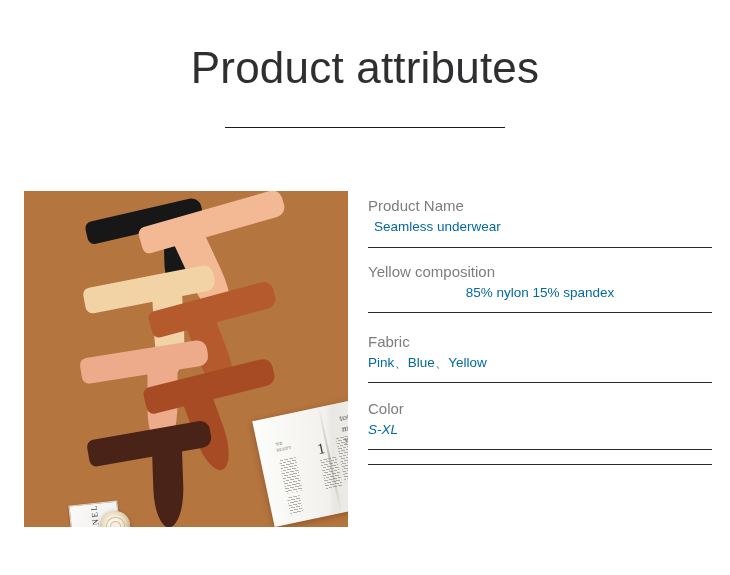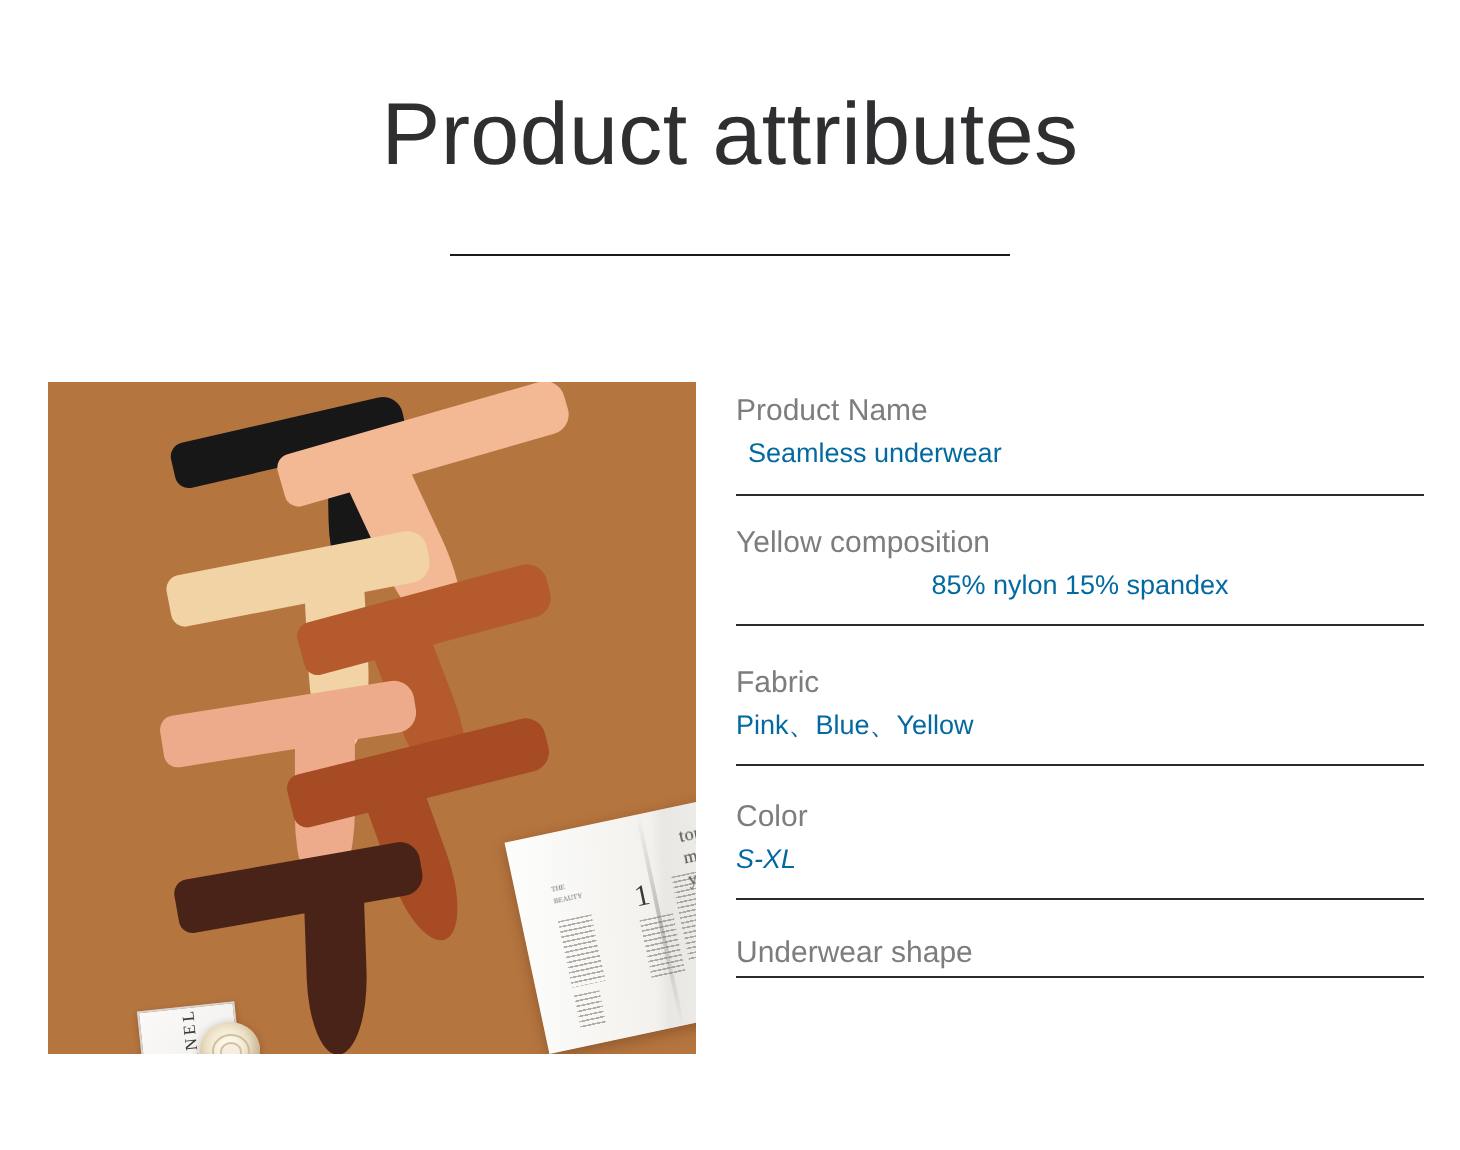--- a/index.html
+++ b/index.html
@@ -267,15 +267,14 @@
   </div>
   <div class="attr-row" style="padding-top:16px;">
     <div class="attr-label">Fabric</div>
     <div class="attr-value" style="padding-left:0;">Pink、Blue、Yellow</div>
   </div>
   <div class="attr-row" style="padding-top:13px;">
     <div class="attr-label">Color</div>
     <div class="attr-value" style="padding-left:0;font-style:italic;">S-XL</div>
   </div>
   <div class="attr-row" style="padding-top:14px;">
-    <div class="attr-label">Underwear shape</div>
   </div>
 </div>
 
 </body></html>

